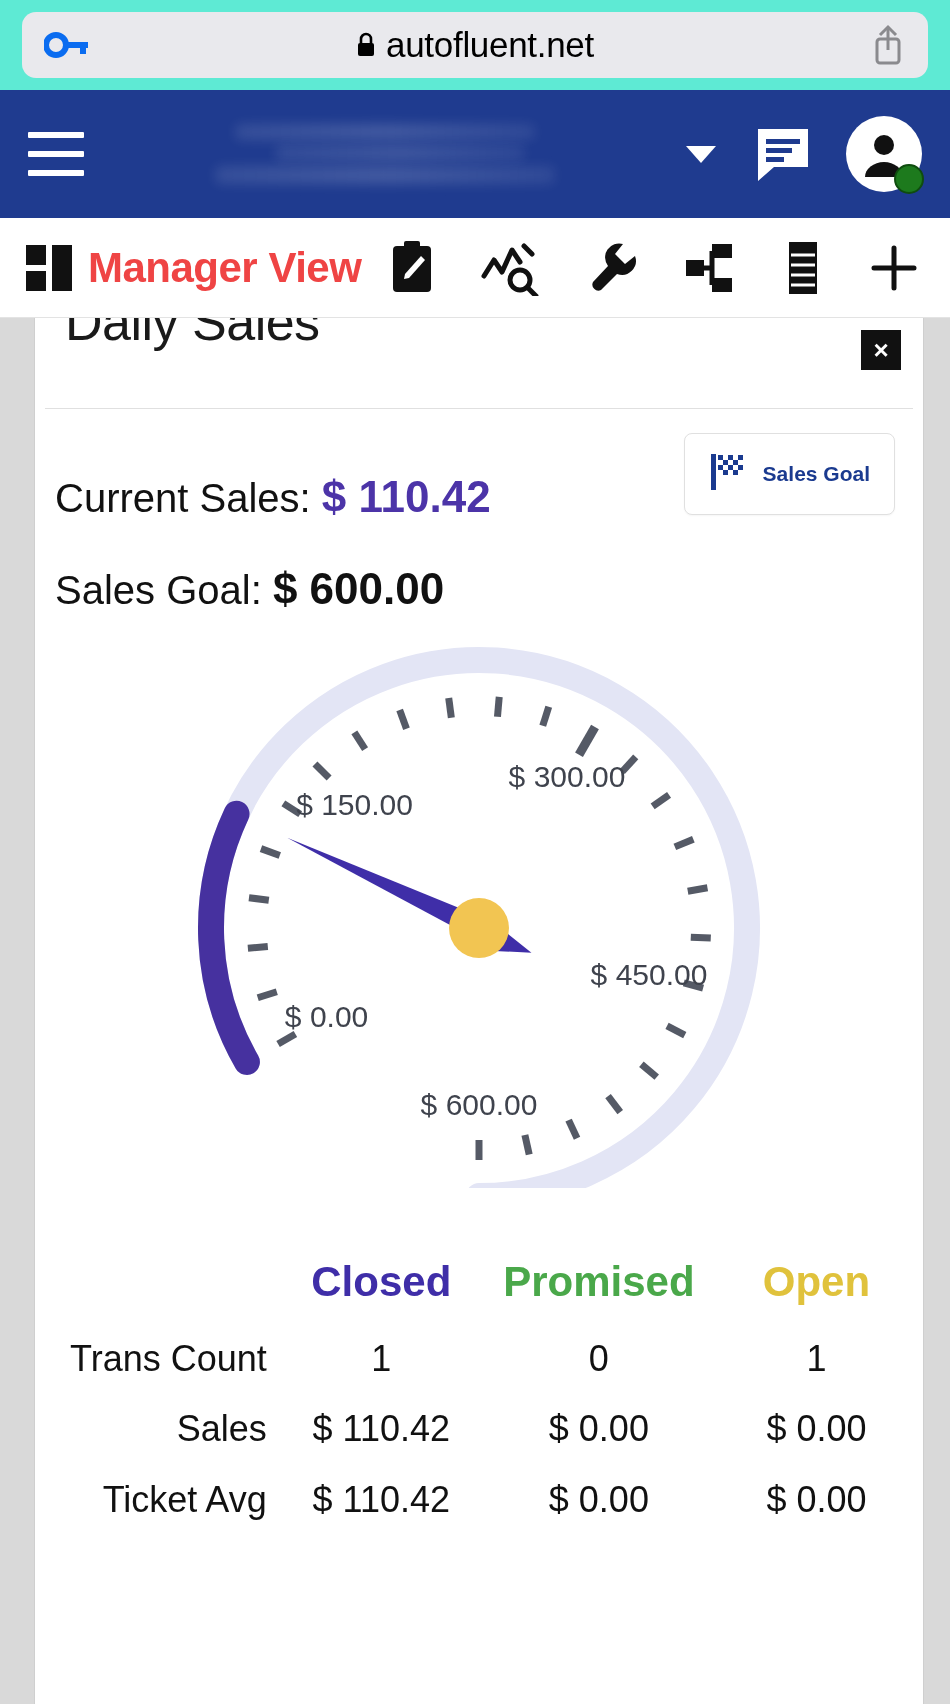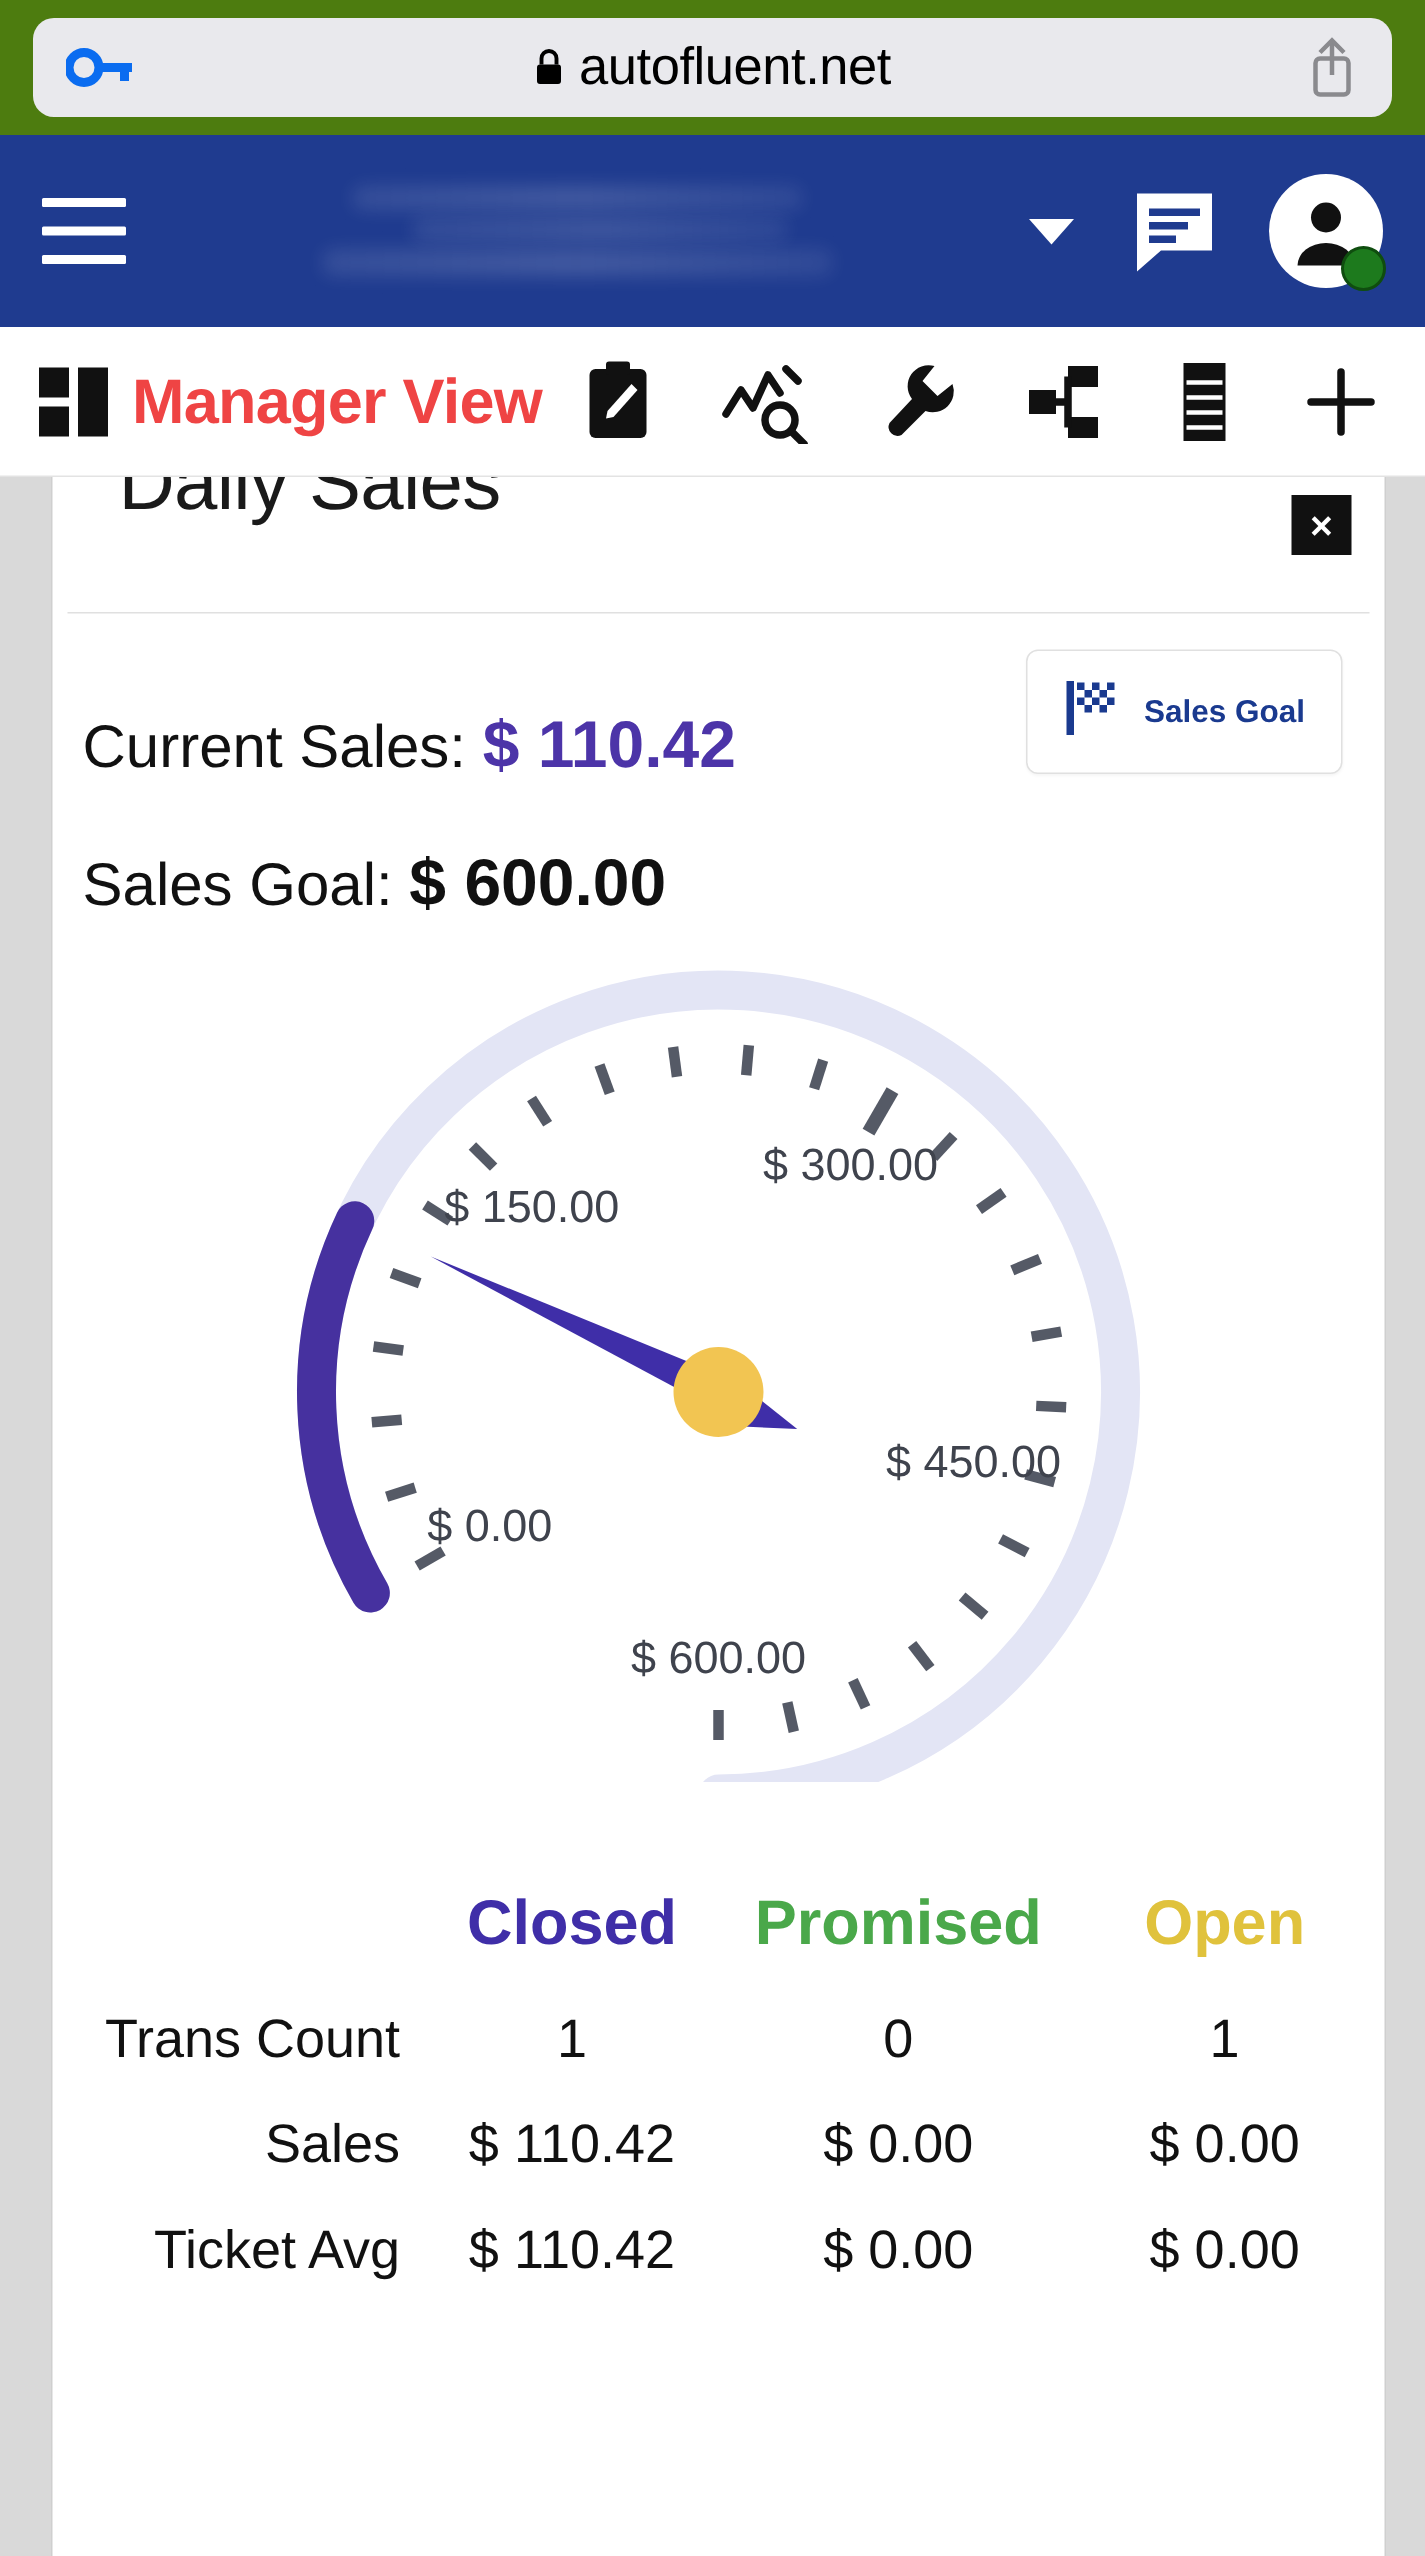--- a/index.html
+++ b/index.html
@@ -8,21 +8,21 @@
     width: 950px;
     height: 1704px;
     background: #ffffff;
     font-family: "Liberation Sans", sans-serif;
     overflow: hidden;
   }
 
   
   .browser-chrome {
     height: 90px;
-    background: #4d7c0f;
+    background: #5eead4;
     display: flex;
     align-items: center;
     justify-content: center;
     padding: 0 22px;
   }
   .url-pill {
     width: 906px;
     height: 66px;
     background: #e9e9ed;
     border-radius: 14px;
@@ -160,21 +160,21 @@
     border-right: 1px solid #cfcfcf;
     position: relative;
     overflow: hidden;
   }
 
   .card-header {
     height: 90px;
     display: flex;
     align-items: flex-start;
     justify-content: space-between;
-    padding: 0 22px 0 44px;
+    padding: 0 22px 0 30px;
     position: relative;
   }
   .card-title {
     font-size: 52px;
     font-weight: 400;
     color: #1a1a1a;
     letter-spacing: -0.5px;
     margin-top: -26px;
   }
   .close-btn {

